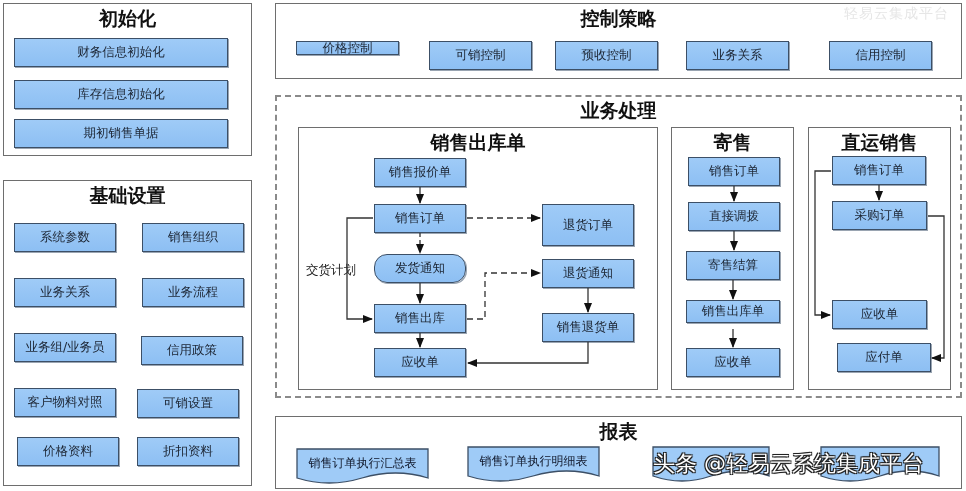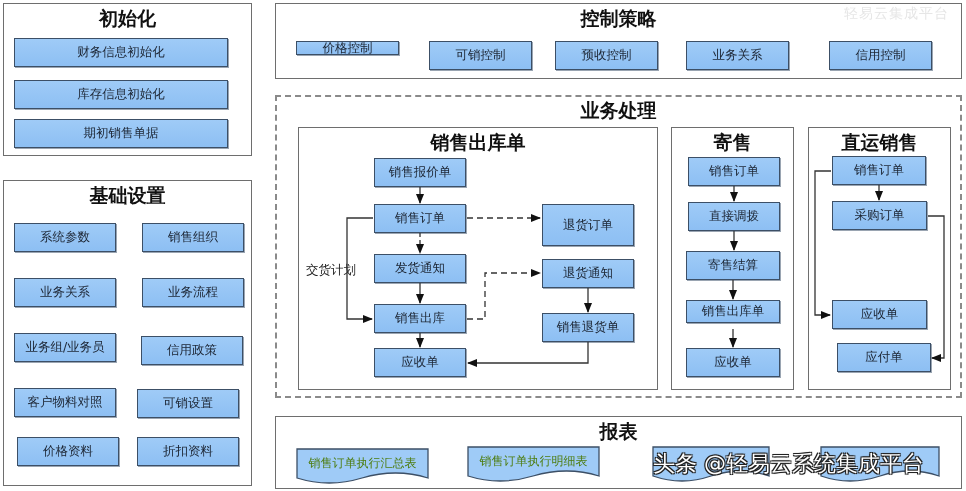--- a/index.html
+++ b/index.html
@@ -6,21 +6,21 @@
   body{width:966px;height:491px;position:relative;overflow:hidden;font-family:"DejaVu Sans","Liberation Sans",sans-serif;color:#1a1a1a;}
   .panel{position:absolute;border:1.5px solid #6e6e6e;background:#fff;box-sizing:border-box;}
   .dashed{position:absolute;border:2px dashed #8a8a8a;box-sizing:border-box;}
   .title{position:absolute;left:0;right:0;text-align:center;font-weight:bold;font-size:19px;color:#111;}
   .box{position:absolute;box-sizing:border-box;background:linear-gradient(#9fcbf7,#8dbff3);border:1.5px solid #3c4f66;box-shadow:1px 1px 0 #9aa5b2;display:flex;align-items:center;justify-content:center;font-size:12.5px;color:#1c2533;white-space:nowrap;}
   .label{position:absolute;font-size:12.5px;color:#222;white-space:nowrap;}
   .wm-top{position:absolute;font-size:14px;color:#e6e6e6;letter-spacing:1px;}
   .wm-bottom{position:absolute;font-size:22px;color:#fff;letter-spacing:0px;text-shadow:-1px -1px 0 #222,1px -1px 0 #222,-1px 1px 0 #222,1px 1px 0 #222,0 0 2px #000;white-space:nowrap;}
   svg.flow{position:absolute;left:0;top:0;pointer-events:none;}
   .doc{position:absolute;}
-  .doc span{position:absolute;left:0;right:0;top:7px;text-align:center;font-size:12px;color:#4d7c0f;white-space:nowrap;}
+  .doc span{position:absolute;left:0;right:0;top:7px;text-align:center;font-size:12px;color:#0f172a;white-space:nowrap;}
 </style>
 </head>
 <body>
 
 <div class="panel" style="left:3px;top:3px;width:249px;height:153px;">
   <div class="title" style="top:2px;">初始化</div>
 </div>
 <div class="box" style="left:14px;top:38px;width:214px;height:29px;">财务信息初始化</div>
 <div class="box" style="left:14px;top:80px;width:214px;height:29px;">库存信息初始化</div>
 <div class="box" style="left:14px;top:119px;width:214px;height:29px;">期初销售单据</div>
@@ -51,21 +51,21 @@
 
 <div class="dashed" style="left:275px;top:95px;width:687px;height:303px;">
   <div class="title" style="top:1px;">业务处理</div>
 </div>
 
 <div class="panel" style="left:298px;top:127px;width:360px;height:263px;">
   <div class="title" style="top:2px;">销售出库单</div>
 </div>
 <div class="box" style="left:374px;top:158px;width:92px;height:29px;">销售报价单</div>
 <div class="box" style="left:374px;top:204px;width:92px;height:29px;">销售订单</div>
-<div class="box" style="left:374px;top:254px;width:92px;height:29px;">发货通知</div>
+<div class="box" style="left:374px;top:254px;width:92px;height:29px;border-radius:13px;">发货通知</div>
 <div class="box" style="left:374px;top:304px;width:92px;height:29px;">销售出库</div>
 <div class="box" style="left:374px;top:348px;width:92px;height:29px;">应收单</div>
 <div class="box" style="left:542px;top:204px;width:92px;height:42px;">退货订单</div>
 <div class="box" style="left:542px;top:259px;width:92px;height:29px;text-align:center;">退货通知</div>
 <div class="box" style="left:542px;top:313px;width:92px;height:29px;">销售退货单</div>
 <div class="label" style="left:306px;top:262px;background:#fff;">交货计划</div>
 
 <div class="panel" style="left:671px;top:127px;width:123px;height:263px;">
   <div class="title" style="top:2px;">寄售</div>
 </div>

